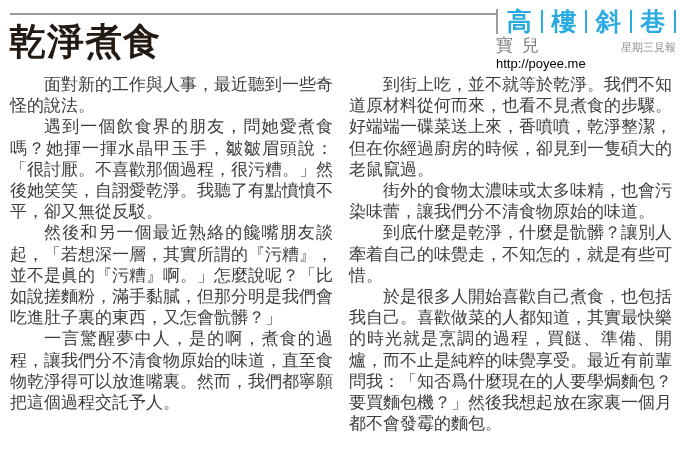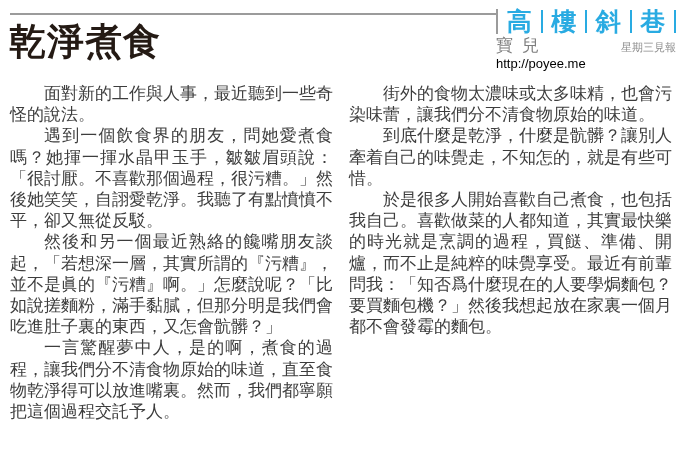--- a/index.html
+++ b/index.html
@@ -81,21 +81,21 @@
     font-size: 13px;
     color: #000000;
     font-family: "Liberation Sans", "DejaVu Sans", sans-serif;
     line-height: 1.15;
     margin-top: 1px;
   }
 
   
   .columns {
     position: absolute;
-    left: 10px; top: 83px;
+    left: 10px; top: 74px;
     display: flex;
     gap: 16px;
   }
   .col { width: 323px; }
   .col p {
     margin: 0;
     font-size: 17px;
     line-height: 21.2px;
     color: #3d3d3d;
     text-align: justify;
@@ -131,19 +131,20 @@
   </div>
 
   <div class="columns">
     <div class="col">
       <p>面對新的工作與人事，最近聽到一些奇怪的說法。</p>
       <p>遇到一個飲食界的朋友，問她愛煮食嗎？她揮一揮水晶甲玉手，皺皺眉頭說：「很討厭。不喜歡那個過程，很污糟。」然後她笑笑，自詡愛乾淨。我聽了有點憤憤不平，卻又無從反駁。</p>
       <p>然後和另一個最近熟絡的饞嘴朋友談起，「若想深一層，其實所謂的『污糟』，並不是眞的『污糟』啊。」怎麼說呢？「比如說搓麵粉，滿手黏膩，但那分明是我們會吃進肚子裏的東西，又怎會骯髒？」</p>
       <p>一言驚醒夢中人，是的啊，煮食的過程，讓我們分不清食物原始的味道，直至食物乾淨得可以放進嘴裏。然而，我們都寧願把這個過程交託予人。</p>
     </div>
     <div class="col">
+      <p>到街上吃，並不就等於乾淨。我們不知道原材料從何而來，也看不見煮食的步驟。好端端一碟菜送上來，香噴噴，乾淨整潔，但在你經過廚房的時候，卻見到一隻碩大的老鼠竄過。</p>
       <p>街外的食物太濃味或太多味精，也會污染味蕾，讓我們分不清食物原始的味道。</p>
       <p>到底什麼是乾淨，什麼是骯髒？讓別人牽着自己的味覺走，不知怎的，就是有些可惜。</p>
       <p>於是很多人開始喜歡自己煮食，也包括我自己。喜歡做菜的人都知道，其實最快樂的時光就是烹調的過程，買餸、準備、開爐，而不止是純粹的味覺享受。最近有前輩問我：「知否爲什麼現在的人要學焗麵包？要買麵包機？」然後我想起放在家裏一個月都不會發霉的麵包。</p>
     </div>
   </div>
 
 </div>
 
 </body></html>

